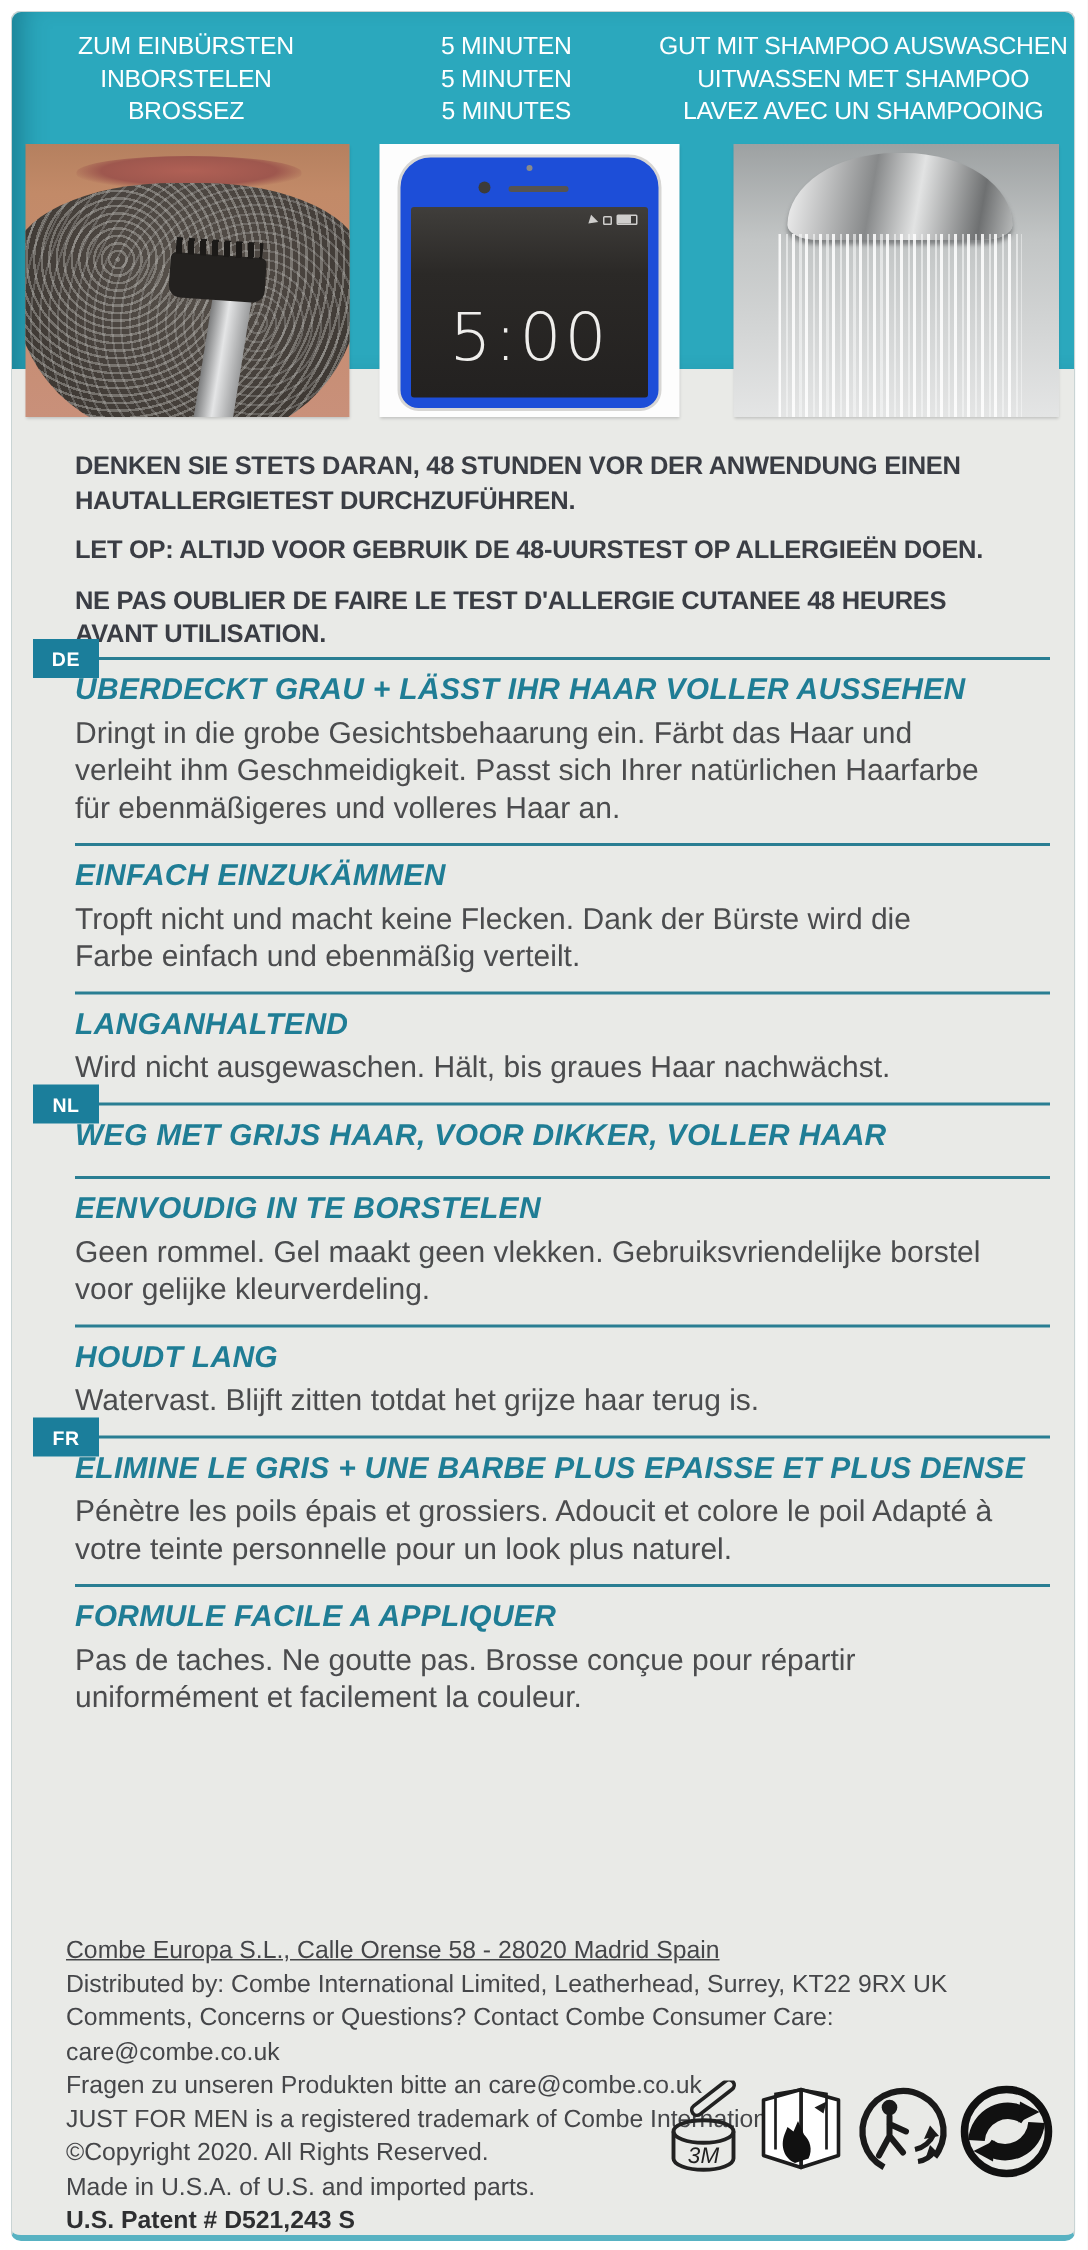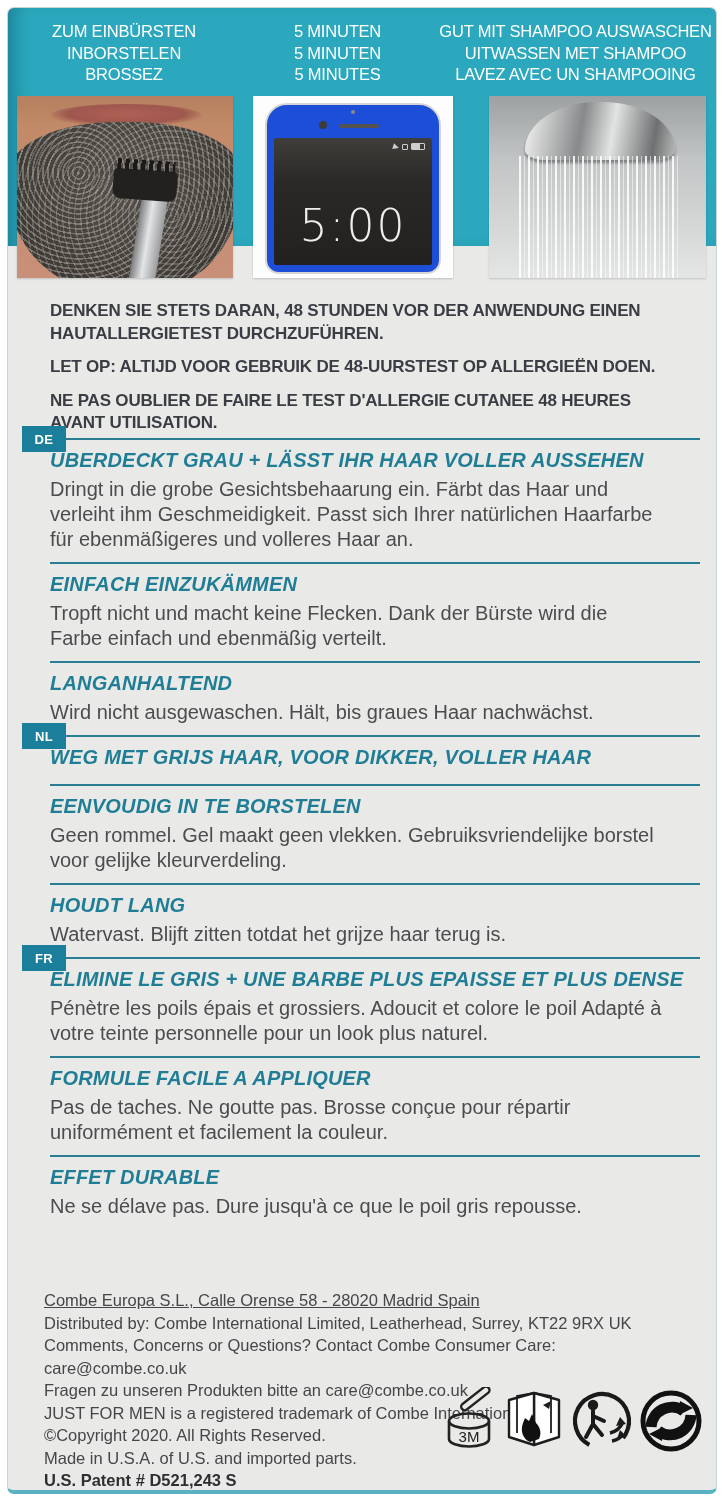--- a/index.html
+++ b/index.html
@@ -78,21 +78,21 @@
   .section p { font-size:20px; line-height:25px; color:#4b4c4e; max-width:612px; }
   .lang-tab { position:absolute; left:-28px; top:-14px; width:44px; height:26px;
               background:#1b7e9b; color:#ffffff; font-size:13px; font-weight:bold;
               display:flex; align-items:center; justify-content:center; letter-spacing:.4px; }
 
   
   .footer { position:absolute; top:1281px; left:36px; right:14px;
             font-size:16.5px; line-height:22.5px; color:#454649; }
   .footer .u { text-decoration:underline; }
   .footer .b { font-weight:bold; color:#2e2f31; }
-  .footer-icons { position:absolute; top:1379px; right:13px; display:flex; align-items:flex-end; gap:5px; }
+  .footer-icons { position:absolute; top:1379px; right:13px; display:flex; align-items:flex-end; gap:5px;font-style:italic; }
   .footer-icons svg { display:block; }
 </style>
 </head>
 <body>
 
 <div class="label">
 
   <div class="header-band">
     <div class="header-cols">
       <div class="hcol c1">
@@ -184,24 +184,20 @@
       <span class="lang-tab">FR</span>
       <h3>ELIMINE LE GRIS + UNE BARBE PLUS EPAISSE ET PLUS DENSE</h3>
       <p>Pénètre les poils épais et grossiers. Adoucit et colore le poil Adapté à votre teinte personnelle pour un look plus naturel.</p>
     </section>
 
     <section class="section">
       <h3>FORMULE FACILE A APPLIQUER</h3>
       <p>Pas de taches. Ne goutte pas. Brosse conçue pour répartir uniformément et facilement la couleur.</p>
     </section>
 
-    <section class="section">
-      <h3>EFFET DURABLE</h3>
-      <p>Ne se délave pas. Dure jusqu'à ce que le poil gris repousse.</p>
-    </section>
 
   </div>
 
   <div class="footer">
     <div class="u">Combe Europa S.L., Calle Orense 58 - 28020 Madrid Spain</div>
     <div>Distributed by: Combe International Limited, Leatherhead, Surrey, KT22 9RX  UK</div>
     <div>Comments, Concerns or Questions? Contact Combe Consumer Care: care@combe.co.uk</div>
     <div>Fragen zu unseren Produkten bitte an care@combe.co.uk</div>
     <div>JUST FOR MEN is a registered trademark of Combe International Ltd.</div>
     <div>©Copyright 2020.  All Rights Reserved.</div>

